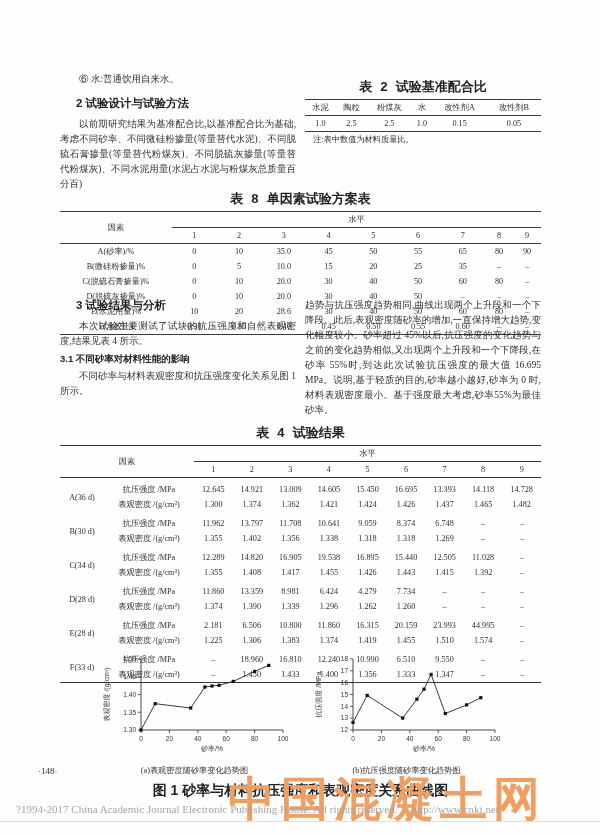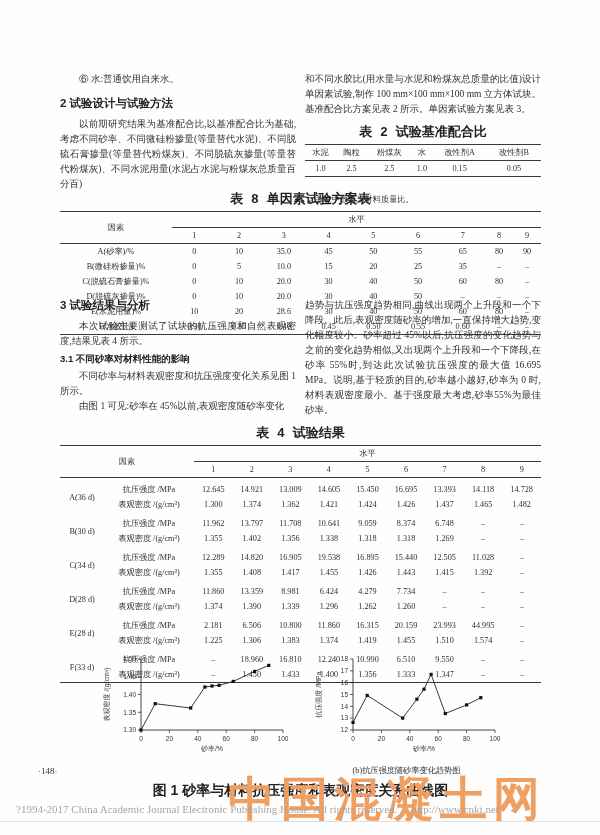--- a/index.html
+++ b/index.html
@@ -9,36 +9,36 @@
     background:#fefefe; color:#2f2f2f; overflow:hidden;
     font-family:"Liberation Serif","DejaVu Serif",serif;
   }
   .col { position:absolute; width:236px; }
   .col-l { left:60px; }
   .col-r { left:305px; }
   p.body { font-size:9.5px; line-height:15px; text-align:justify; }
   p.indent { text-indent:2em; }
   h2.sec {
     font-family:"Liberation Sans","DejaVu Sans",sans-serif;
-    font-size:11.5px; font-weight:bold; margin:9px 0 6px 0; color:#222;
+    font-size:11.5px; font-weight:bold; margin:9px 0 6px 16px; color:#222;
   }
   h3.sec {
     font-family:"Liberation Sans","DejaVu Sans",sans-serif;
     font-size:9.5px; font-weight:bold; margin:4px 0 3px 0; color:#222;
   }
   .tbl-caption {
     font-family:Liberation Mono, monospace;
     font-size:13px; font-weight:bold; text-align:center; margin:6px 0 3px 0; color:#222;
   }
   table { width:100%; border-collapse:collapse; font-size:8.2px; color:#2f2f2f;
           border-top:1.5px solid #3a3a3a; border-bottom:1.5px solid #3a3a3a; }
   th,td { text-align:center; font-weight:normal; padding:2px 1px; line-height:11px; }
   tr.head-bottom th { border-bottom:0.8px solid #3a3a3a; }
   th.level-h { border-bottom:0.7px solid #3a3a3a;text-align:center; }
-  .note { font-size:8.2px; margin-top:17px; text-indent:1em; }
+  .note { font-size:8.2px; margin-top:2px; text-indent:1em; }
   .block { position:absolute; left:60px; width:481px; }
   td.gap, th.gap { padding-top:6px; }
   td.glabel { vertical-align:middle; }
   .figure-row { display:flex; justify-content:center; gap:16px; }
   .chart-box { width:196px; }
   .chart-caption { font-size:8.2px; text-align:center; margin-top:1px; }
   .fig-caption {
     font-family:"Liberation Sans","DejaVu Sans",sans-serif;
     font-size:14px; font-weight:bold; text-align:center; margin-top:6px; color:#222;
   }
@@ -62,21 +62,20 @@
 
 <div class="page">
 
   <div class="col col-l" style="top:72px;">
     <p class="body indent">⑥ 水:普通饮用自来水。</p>
     <h2 class="sec">2  试验设计与试验方法</h2>
     <p class="body indent">以前期研究结果为基准配合比,以基准配合比为基础,考虑不同砂率、不同微硅粉掺量(等量替代水泥)、不同脱硫石膏掺量(等量替代粉煤灰)、不同脱硫灰掺量(等量替代粉煤灰)、不同水泥用量(水泥占水泥与粉煤灰总质量百分百)</p>
   </div>
 
   <div class="col col-r" style="top:72px;">
-    <p class="body">和不同水胶比(用水量与水泥和粉煤灰总质量的比值)设计单因素试验,制作 100 mm×100 mm×100 mm 立方体试块。基准配合比方案见表 2 所示。单因素试验方案见表 3。</p>
     <div class="tbl-caption">表 2  试验基准配合比</div>
     <table>
       <thead>
         <tr class="head-bottom" id="t2-head">
             <th>水泥</th>
             <th>陶粒</th>
             <th>粉煤灰</th>
             <th>水</th>
             <th>改性剂A</th>
             <th>改性剂B</th>
@@ -194,21 +193,20 @@
           </tr>
         </tbody>
     </table>
   </div>
 
   <div class="col col-l" style="top:298px;">
     <h2 class="sec" style="margin-top:0;">3  试验结果与分析</h2>
     <p class="body indent">本次试验主要测试了试块的抗压强度和自然表观密度,结果见表 4 所示。</p>
     <h3 class="sec">3.1  不同砂率对材料性能的影响</h3>
     <p class="body indent">不同砂率与材料表观密度和抗压强度变化关系见图 1 所示。</p>
-    <p class="body indent">由图 1 可见:砂率在 45%以前,表观密度随砂率变化</p>
   </div>
 
   <div class="col col-r" style="top:298px;">
     <p class="body">趋势与抗压强度趋势相同,曲线出现两个上升段和一个下降段。此后,表观密度随砂率的增加,一直保持增大趋势,变化幅度较小。砂率超过 45%以后,抗压强度的变化趋势与之前的变化趋势相似,又出现两个上升段和一个下降段,在砂率 55%时,到达此次试验抗压强度的最大值 16.695 MPa。说明,基于轻质的目的,砂率越小越好,砂率为 0 时,材料表观密度最小。基于强度最大考虑,砂率55%为最佳砂率。</p>
   </div>
 
   <div class="block" style="top:424px;">
     <div class="tbl-caption" style="margin-top:0;">表 4  试验结果</div>
     <table>
       <colgroup>
@@ -420,20 +418,21 @@
               <rect x="42.4" y="76.4" width="3.2" height="3.2" fill="#111"></rect>
               <rect x="56.6" y="50.1" width="3.2" height="3.2" fill="#111"></rect>
               <rect x="92.1" y="54.4" width="3.2" height="3.2" fill="#111"></rect>
               <rect x="106.3" y="33.4" width="3.2" height="3.2" fill="#111"></rect>
               <rect x="113.4" y="32.4" width="3.2" height="3.2" fill="#111"></rect>
               <rect x="120.5" y="31.7" width="3.2" height="3.2" fill="#111"></rect>
               <rect x="134.7" y="27.8" width="3.2" height="3.2" fill="#111"></rect>
               <rect x="156.0" y="17.8" width="3.2" height="3.2" fill="#111"></rect>
               <rect x="170.2" y="11.8" width="3.2" height="3.2" fill="#111"></rect>
             </svg></div>
+        <div class="chart-caption">(a)表观密度随砂率变化趋势图</div>
       </div>
       <div class="chart-box">
         <div><svg width="196" height="108" viewBox="0 0 196 108">
               <path d="M44 7 L44 78 L186 78" fill="none" stroke="#333" stroke-width="0.9"></path>
               <line x1="41" y1="78" x2="44" y2="78" stroke="#333" stroke-width="0.8"></line>
               <text class="tick" x="39" y="80.3" text-anchor="end">12</text>
               <line x1="41" y1="66.16666666666667" x2="44" y2="66.16666666666667" stroke="#333" stroke-width="0.8"></line>
               <text class="tick" x="39" y="68.46666666666667" text-anchor="end">13</text>
               <line x1="41" y1="54.333333333333336" x2="44" y2="54.333333333333336" stroke="#333" stroke-width="0.8"></line>
               <text class="tick" x="39" y="56.63333333333333" text-anchor="end">14</text>

